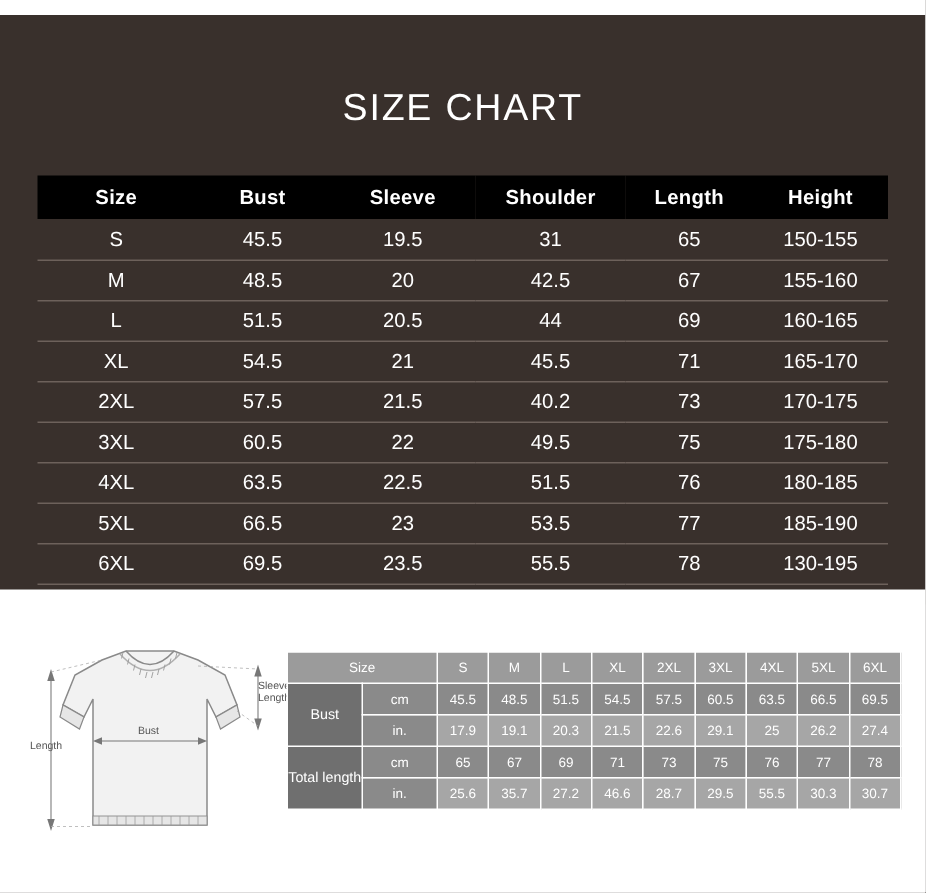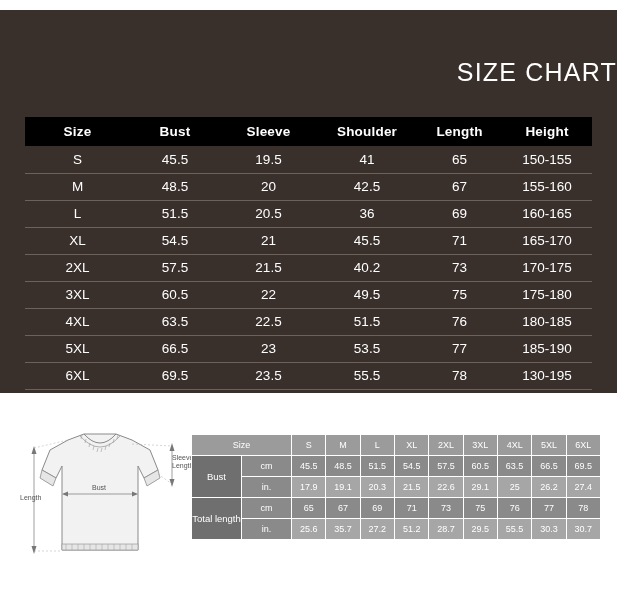--- a/index.html
+++ b/index.html
@@ -20,21 +20,21 @@
   .top-panel {
     position: absolute;
     left: 0; top: 10px;
     width: 617px; height: 383px;
     background: #39302c;
   }
   .title {
     position: absolute;
     left: 0; top: 48px;
     width: 617px;
-    text-align: right;
+    text-align: center;
     color: #ffffff;
     font-size: 25px;
     letter-spacing: 1.2px;
     font-weight: 400;
   }
 
   .main-table-wrap {
     position: absolute;
     left: 25px; top: 107px;
     width: 567px;
@@ -143,37 +143,37 @@
             <th style="width:100px">Shoulder</th>
             <th style="width:85px">Length</th>
             <th style="width:90px">Height</th>
           </tr>
         </thead>
         <tbody>
           <tr>
             <td>S</td>
             <td>45.5</td>
             <td>19.5</td>
-            <td>41</td>
+            <td>31</td>
             <td>65</td>
             <td>150-155</td>
           </tr>
           <tr>
             <td>M</td>
             <td>48.5</td>
             <td>20</td>
             <td>42.5</td>
             <td>67</td>
             <td>155-160</td>
           </tr>
           <tr>
             <td>L</td>
             <td>51.5</td>
             <td>20.5</td>
-            <td>36</td>
+            <td>44</td>
             <td>69</td>
             <td>160-165</td>
           </tr>
           <tr>
             <td>XL</td>
             <td>54.5</td>
             <td>21</td>
             <td>45.5</td>
             <td>71</td>
             <td>165-170</td>
@@ -347,21 +347,21 @@
             <td class="bt-cm">76</td>
             <td class="bt-cm">77</td>
             <td class="bt-cm">78</td>
           </tr>
 
           <tr>
             <td class="bt-unit">in.</td>
             <td class="bt-in">25.6</td>
             <td class="bt-in">35.7</td>
             <td class="bt-in">27.2</td>
-            <td class="bt-in">51.2</td>
+            <td class="bt-in">46.6</td>
             <td class="bt-in">28.7</td>
             <td class="bt-in">29.5</td>
             <td class="bt-in">55.5</td>
             <td class="bt-in">30.3</td>
             <td class="bt-in">30.7</td>
           </tr>
         </tbody>
       </table>
     </div>
   </div>

